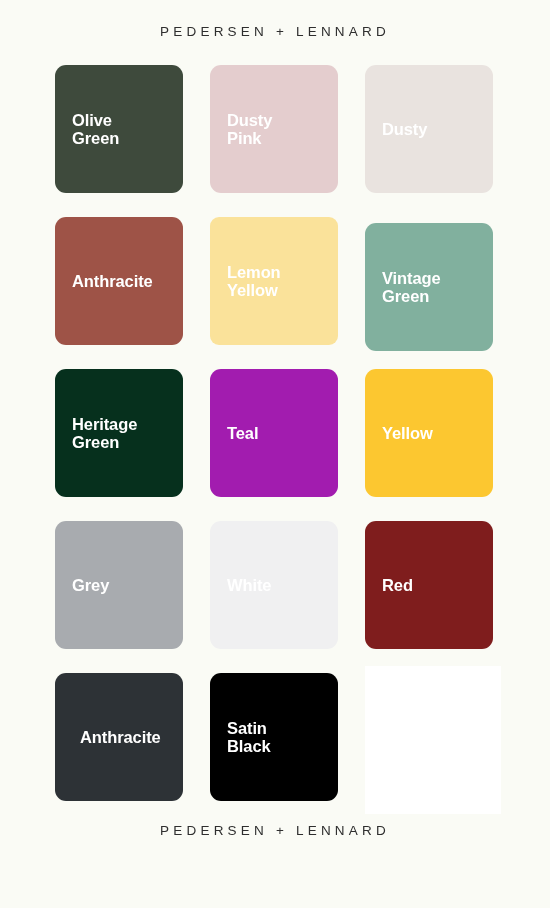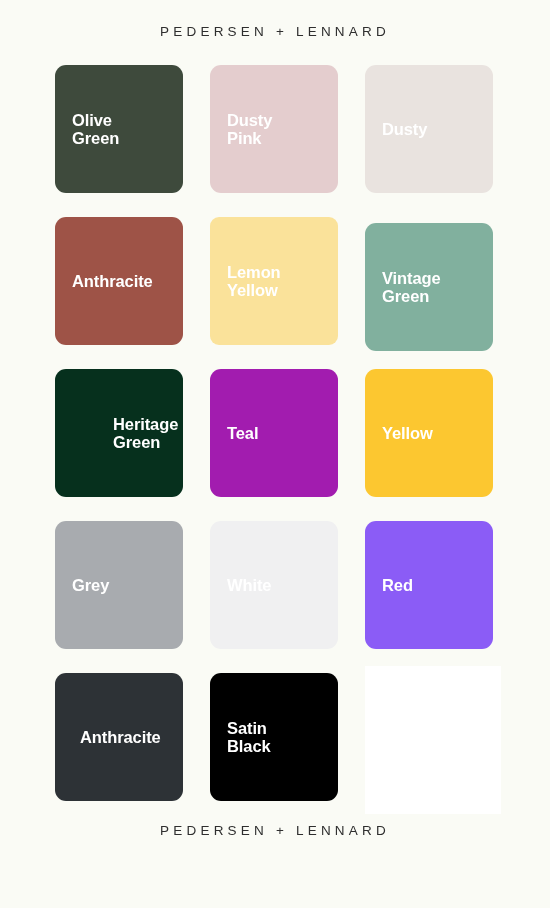--- a/index.html
+++ b/index.html
@@ -116,21 +116,21 @@
         </div>
       </div>
       <div class="swatch-cell">
         <div class="swatch" style="background: rgb(129, 176, 158); margin-top: 12px;">
           <span class="swatch-label" style="color: rgb(255, 255, 255);">Vintage
 Green</span>
         </div>
       </div>
       <div class="swatch-cell">
         <div class="swatch" style="background: rgb(6, 48, 29);">
-          <span class="swatch-label" style="color: rgb(255, 255, 255); margin-left: 41px;">Heritage
+          <span class="swatch-label" style="color: rgb(255, 255, 255);">Heritage
 Green</span>
         </div>
       </div>
       <div class="swatch-cell">
         <div class="swatch" style="background: #a21caf;">
           <span class="swatch-label" style="color: rgb(255, 255, 255);">Teal</span>
         </div>
       </div>
       <div class="swatch-cell">
         <div class="swatch" style="background: rgb(252, 199, 48);">
@@ -141,21 +141,21 @@
         <div class="swatch" style="background: rgb(168, 171, 175);">
           <span class="swatch-label" style="color: rgb(255, 255, 255);">Grey</span>
         </div>
       </div>
       <div class="swatch-cell">
         <div class="swatch" style="background: rgb(240, 240, 241);">
           <span class="swatch-label" style="color: rgb(255, 255, 255);">White</span>
         </div>
       </div>
       <div class="swatch-cell">
-        <div class="swatch" style="background: #8b5cf6;">
+        <div class="swatch" style="background: #7f1d1d;">
           <span class="swatch-label" style="color: rgb(255, 255, 255);">Red</span>
         </div>
       </div>
       <div class="swatch-cell">
         <div class="swatch" style="background: rgb(45, 50, 54); padding-left: 25px;">
           <span class="swatch-label" style="color: rgb(255, 255, 255);">Anthracite</span>
         </div>
       </div>
       <div class="swatch-cell">
         <div class="swatch" style="background: rgb(0, 0, 0);">

